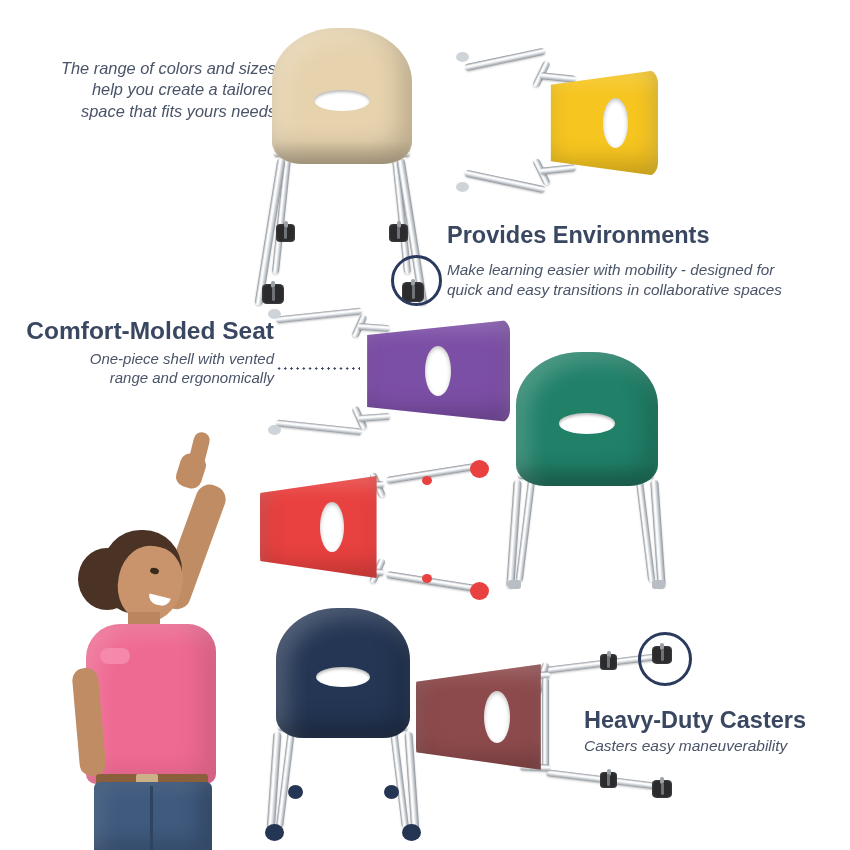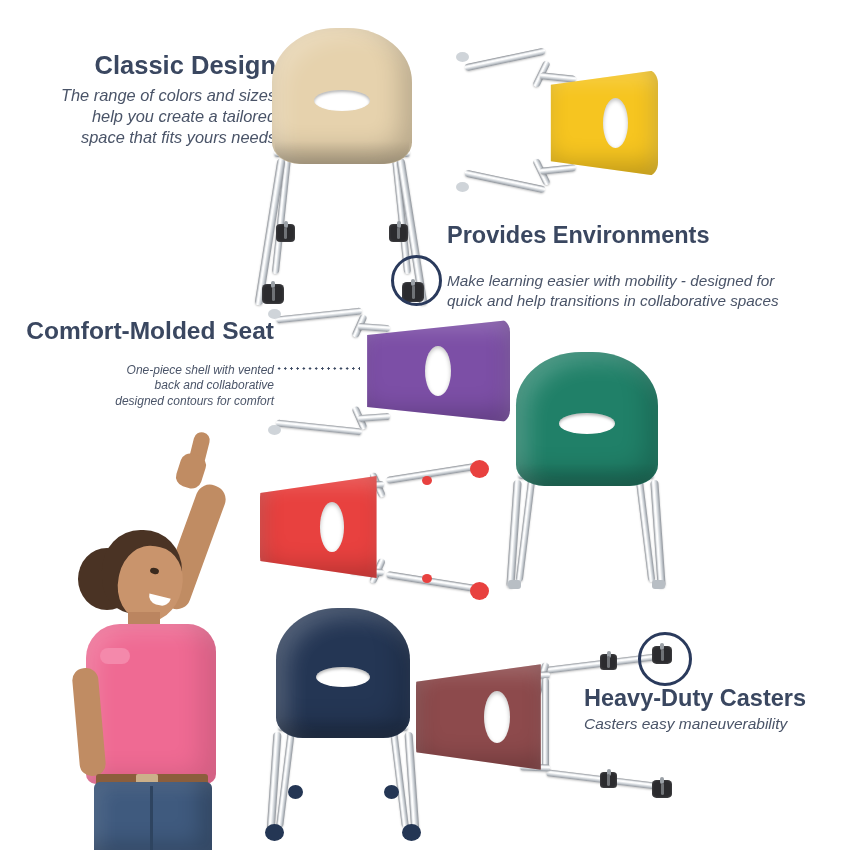--- a/index.html
+++ b/index.html
@@ -27,27 +27,27 @@
   }
   .ta-right{text-align:right;}
   .ta-left{text-align:left;}
 
   #callout-classic-design{left:14px;top:52px;width:262px;}
   #callout-classic-design .head{font-size:25.5px;}
   #callout-classic-design .body{font-size:16.4px;margin-top:6px;}
 
   #callout-flexible-environments{left:447px;top:223px;width:390px;}
   #callout-flexible-environments .head{font-size:23.5px;}
-  #callout-flexible-environments .body{font-size:15.3px;margin-top:23px;}
+  #callout-flexible-environments .body{font-size:15.3px;margin-top:12px;}
 
   #callout-comfort-molded-seat{left:8px;top:318px;width:266px;}
   #callout-comfort-molded-seat .head{font-size:24.5px;}
-  #callout-comfort-molded-seat .body{font-size:12px;margin-top:19px;}
-
-  #callout-heavy-duty-casters{left:584px;top:686px;width:252px;}
+  #callout-comfort-molded-seat .body{font-size:15px;margin-top:5px;}
+
+  #callout-heavy-duty-casters{left:584px;top:708px;width:252px;}
   #callout-heavy-duty-casters .head{font-size:23.5px;}
   #callout-heavy-duty-casters .body{font-size:15.5px;margin-top:3px;}
 
   
   #leader-line{
     position:absolute;left:276px;top:367px;width:84px;height:3px;
     background-image:radial-gradient(circle, #3a4760 1.2px, rgba(0,0,0,0) 1.3px);
     background-size:6.2px 3px;background-repeat:repeat-x;
   }
 
@@ -117,42 +117,40 @@
   
   #girl-photo{position:absolute;left:52px;top:430px;width:212px;height:420px;}
   .g{position:absolute;}
 </style>
 </head>
 <body>
 
 <div id="stage">
 
   <div class="callout ta-right" id="callout-classic-design">
-    <div class="head">Classic Design</div>
     <div class="body">
       <div>The range of colors and sizes</div>
       <div>help you create a tailored</div>
       <div>space that fits yours needs</div>
     </div>
   </div>
 
   <div class="callout ta-left" id="callout-flexible-environments">
     <div class="head">Provides Environments</div>
     <div class="body">
       <div>Make learning easier with mobility - designed for</div>
-      <div>quick and help transitions in collaborative spaces</div>
+      <div>quick and easy transitions in collaborative spaces</div>
     </div>
   </div>
 
   <div class="callout ta-right" id="callout-comfort-molded-seat">
     <div class="head">Comfort-Molded Seat</div>
     <div class="body">
       <div>One-piece shell with vented</div>
-      <div>back and collaborative</div>
-      <div>designed contours for comfort</div>
+      <div>range and ergonomically</div>
     </div>
   </div>
 
   <div class="callout ta-left" id="callout-heavy-duty-casters">
     <div class="head">Heavy-Duty Casters</div>
     <div class="body">
       <div>Casters easy maneuverability</div>
     </div>
   </div>
 

